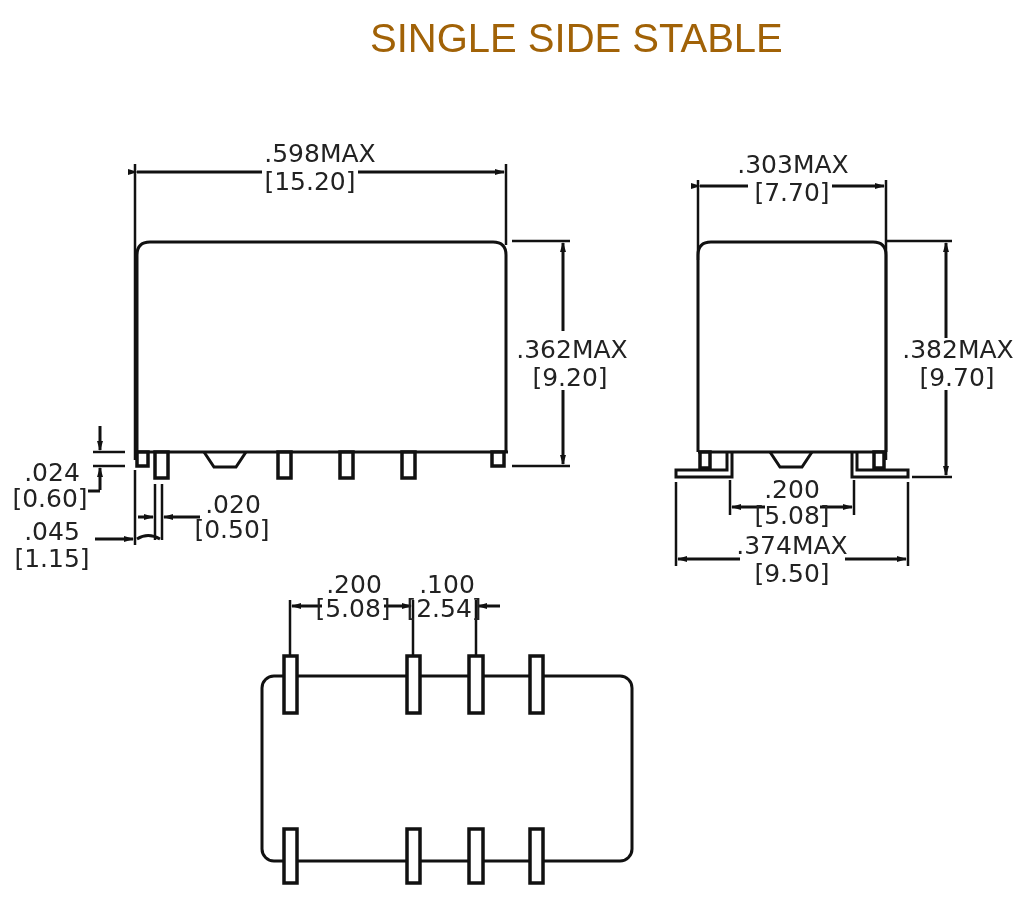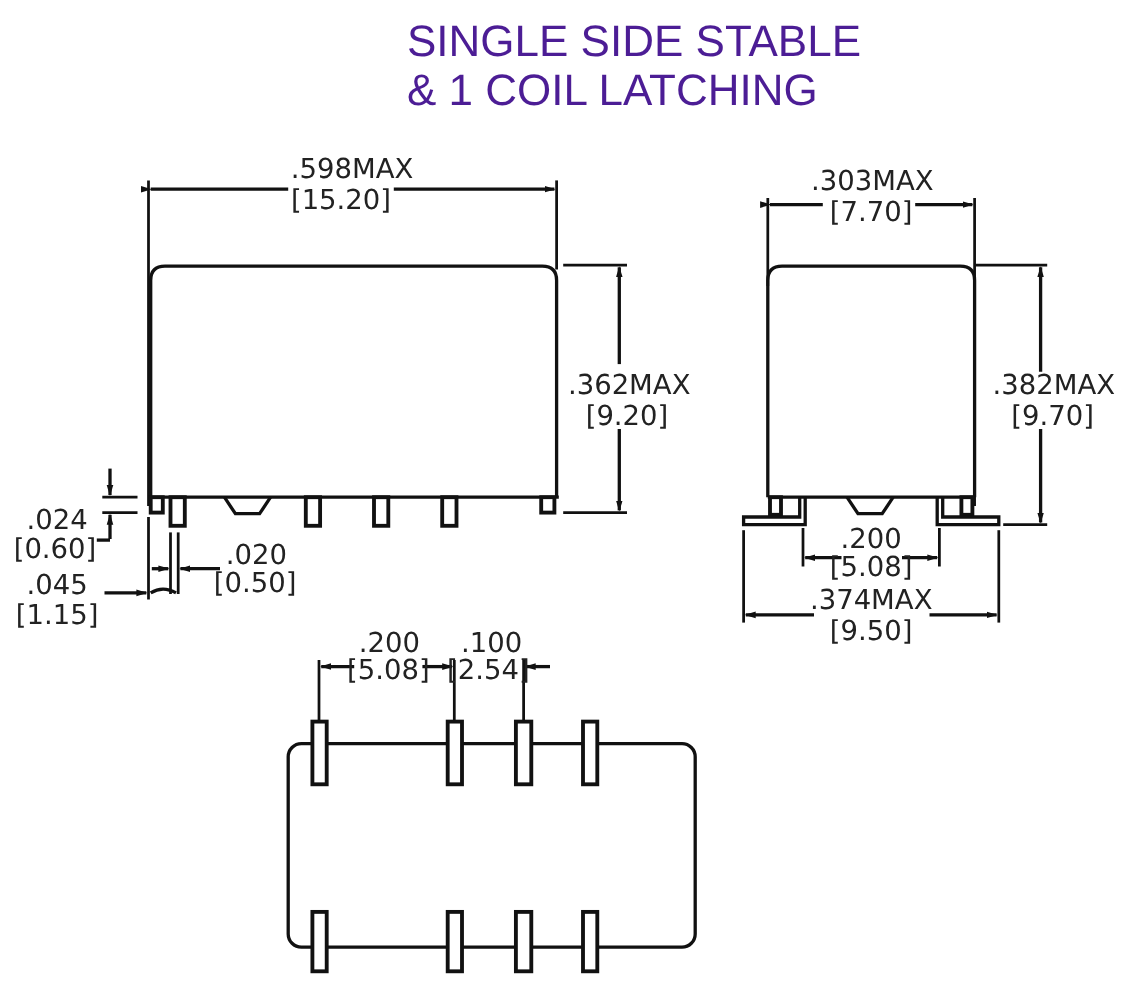--- a/index.html
+++ b/index.html
@@ -1,35 +1,34 @@
 <!DOCTYPE html>
 <html><head>
 <meta charset="utf-8">
 <style>
   html, body { margin: 0; padding: 0; background: #ffffff; }
   body { width: 1024px; height: 907px; position: relative; overflow: hidden; }
   .title {
     position: absolute; left: 370px; top: 16px;
     font-family: "Liberation Sans", sans-serif;
-    font-size: 40px; line-height: 44px; color: #4c1d95;
+    font-size: 40px; line-height: 44px; color: #a16207;
     letter-spacing: 0px;
   }
   .title div { white-space: nowrap; }
   svg { position: absolute; left: 0; top: 0; }
   .dim { font-family: "DejaVu Sans", sans-serif; font-size: 25px; fill: #222; }
   .ln { stroke: #111; stroke-width: 3; fill: none; }
   .thin { stroke: #111; stroke-width: 2.5; fill: none; }
   .pin { stroke: #111; stroke-width: 3.5; fill: #fff; }
 </style>
 </head>
 <body>
 
 <div class="title">
   <div>SINGLE SIDE STABLE</div>
-  <div>&amp; 1 COIL LATCHING</div>
 </div>
 
 <svg width="1024" height="907" viewBox="0 0 1024 907">
   <defs>
     <marker id="arr" markerWidth="10" markerHeight="8" refX="9" refY="4" orient="auto" markerUnits="userSpaceOnUse">
       <path d="M0,1 L10,4 L0,7 Z" fill="#111"></path>
     </marker>
   </defs>
 
   <g>

